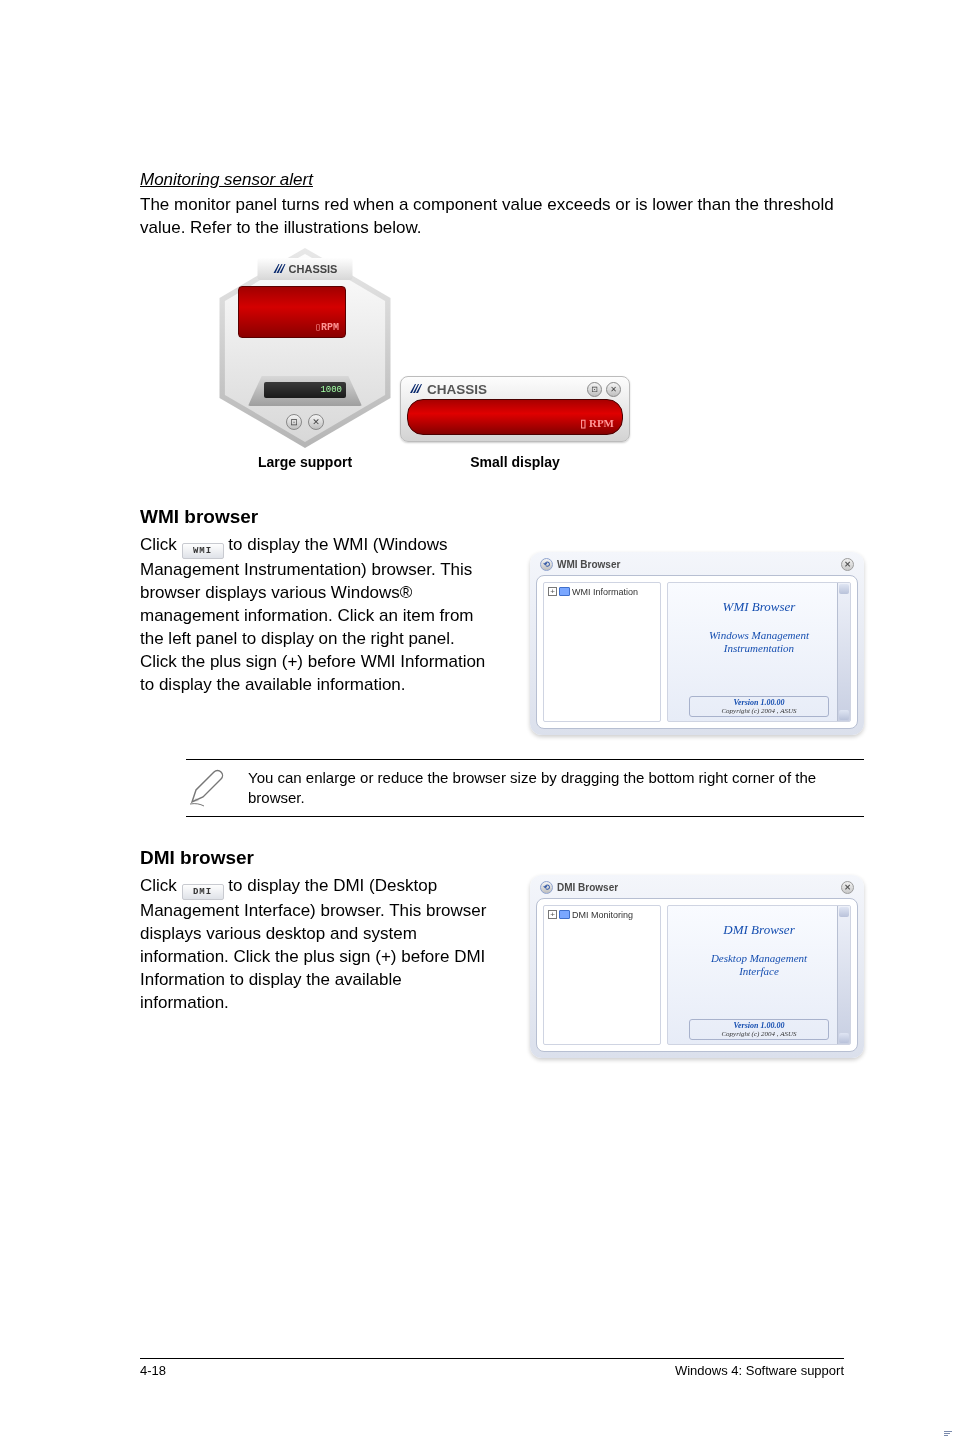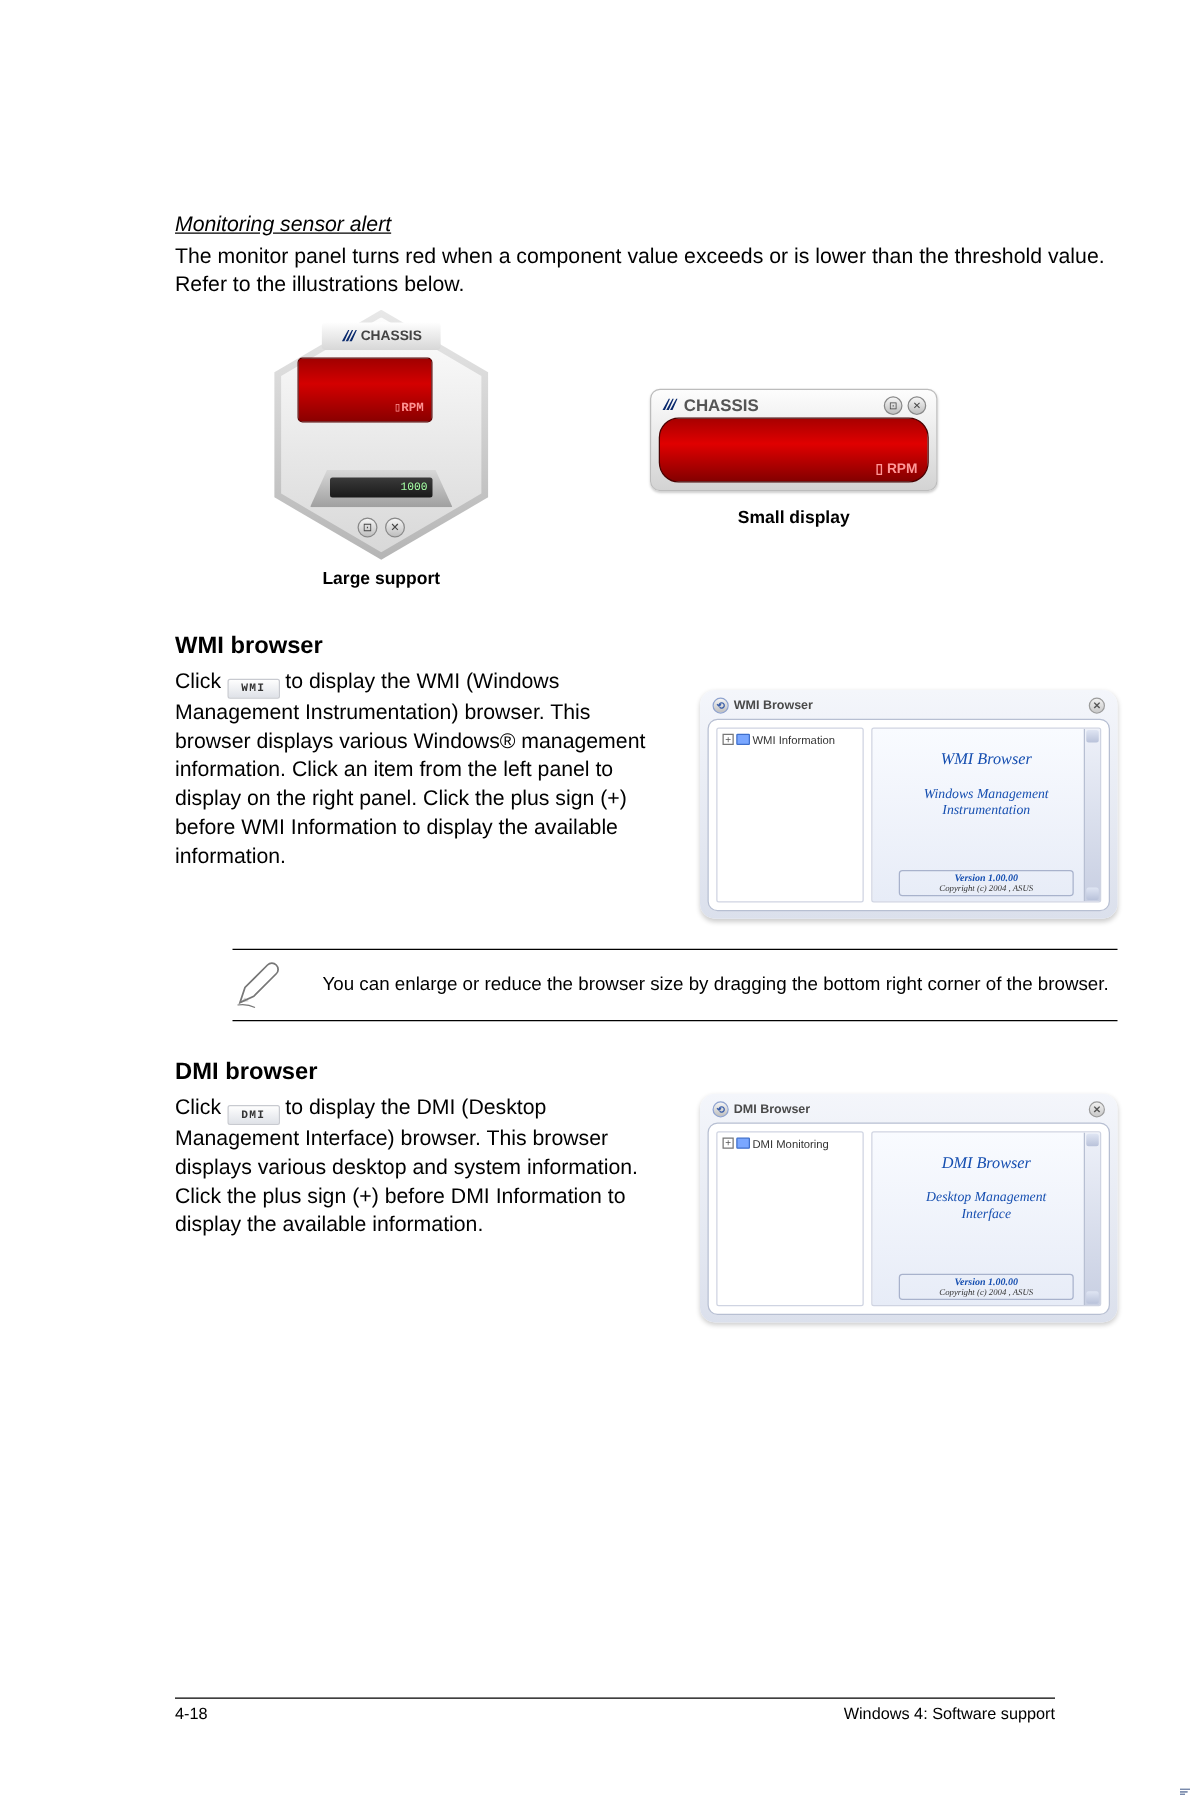--- a/index.html
+++ b/index.html
@@ -1,33 +1,33 @@
 <!DOCTYPE html>
 <html><head>
 <meta charset="utf-8">
 <style>
   * { box-sizing: border-box; margin: 0; padding: 0; }
   html, body { width: 954px; height: 1438px; background: #fff; font-family: Arial, Helvetica, sans-serif; color: #000; }
-  .page { position: relative; width: 954px; height: 1438px; padding: 170px 60px 60px 140px; }
+  .page { position: relative; width: 954px; height: 1438px; padding: 170px 90px 60px 140px; }
   .sec-heading-italic { font-style: italic; text-decoration: underline; font-size: 17px; margin-bottom: 4px; }
   .body-text { font-size: 17px; line-height: 1.35; }
-  .row-sensors { display: flex; align-items: center; gap: 120px; margin-top: 8px; }
+  .row-sensors { display: flex; align-items: flex-end; margin-top: 8px; }
   .col-left-sensor { display: flex; flex-direction: column; align-items: center; margin-left: 70px; }
   .col-right-sensor { display: flex; flex-direction: column; align-items: center; margin-top: 14px; }
   .caption { font-size: 14px; font-weight: bold; margin-top: 6px; }
   .section-title { font-weight: bold; font-size: 19px; margin-top: 36px; margin-bottom: 6px; }
   .two-col { display: flex; gap: 36px; align-items: flex-start; }
   .two-col .txt { flex: 1; }
   .wmi-btn, .dmi-btn {
     display: inline-block; width: 42px; height: 16px; vertical-align: -3px;
     border: 1px solid #c8cad0; background: linear-gradient(#fefefe,#dfe2e8);
     border-radius: 2px; font-size: 9px; font-weight: bold; text-align: center; line-height: 15px;
     letter-spacing: 1px; color: #333; font-family: "Courier New", monospace;
   }
-  .note-box { display: flex; align-items: center; gap: 32px; margin-top: 24px; border-top: 1px solid #000; border-bottom: 1px solid #000; padding: 8px 4px 8px 0; margin-left: 46px; }
+  .note-box { display: flex; align-items: center; gap: 22px; margin-top: 24px; border-top: 1px solid #000; border-bottom: 1px solid #000; padding: 8px 4px 8px 0; margin-left: 46px; }
   .note-text { font-size: 15px; line-height: 1.3; flex: 1; }
   .footer { position: absolute; bottom: 60px; left: 140px; right: 110px; display: flex; justify-content: space-between; font-size: 13px; border-top: 1px solid #000; padding-top: 4px; }
 
   
   .hex-wrap { position: relative; width: 190px; height: 200px; }
   .hex-outer, .hex-inner { position: absolute; left: 50%; transform: translateX(-50%); }
   .hex-outer { top: 0; width: 190px; height: 200px;
     background: linear-gradient(#e8e8e8,#b5b5b5);
     clip-path: polygon(50% 0%, 95% 25%, 95% 75%, 50% 100%, 5% 75%, 5% 25%);
   }
@@ -67,24 +67,24 @@
   .circle-icon { width: 16px; height: 16px; border-radius: 50%; background: linear-gradient(#f5f5f5,#bfbfbf); border: 1px solid #888; display: flex; align-items: center; justify-content: center; font-size: 9px; color: #444; }
 
   
   .small-disp { position: relative; width: 230px; }
   .small-chrome { border: 1px solid #bcbcbc; border-radius: 8px; background: linear-gradient(#fdfdfd,#d3d3d3); padding: 2px; box-shadow: 0 1px 2px rgba(0,0,0,.2); }
   .small-top { display: flex; align-items: center; justify-content: space-between; padding: 3px 6px 2px 6px; }
   .small-title { display: flex; align-items: center; gap: 4px; font-size: 13.5px; font-weight: bold; color: #555; }
   .small-controls { display: flex; gap: 4px; }
   .small-controls .circle-icon { width: 15px; height: 15px; font-size: 8px; }
   .small-red {
-    margin: 0 4px 4px 4px; height: 52px; border-radius: 16px; border: 1px solid #4a0000;
+    margin: 0 4px 4px 4px; height: 36px; border-radius: 16px; border: 1px solid #4a0000;
     background: linear-gradient(#a80000,#e00000 40%,#840000);
     display: flex; align-items: flex-end; justify-content: flex-end; padding: 0 8px 4px 0;
-    font-family: Liberation Sans, sans-serif; font-size: 11px; font-weight: bold; color: #ff9898;
+    font-family: Liberation Serif, serif; font-size: 11px; font-weight: bold; color: #ff9898;
   }
 
   
   .browser-win { width: 334px; border-radius: 12px; background: linear-gradient(#f4f6fb,#dbe0ec); padding: 6px; box-shadow: 0 2px 4px rgba(0,0,0,.2); }
   .browser-titlebar { display: flex; align-items: center; justify-content: space-between; padding: 0 4px 4px 4px; font-size: 10px; color: #4a4a4a; font-weight: bold; }
   .browser-close { width: 13px; height: 13px; border-radius: 50%; background: linear-gradient(#f1f1f1,#c9c9c9); border: 1px solid #9c9c9c; font-size: 8px; display: flex; align-items: center; justify-content: center; color: #555; }
   .browser-inner {
     background: #fff; border: 1px solid #b7bfd2; border-radius: 8px; padding: 6px;
   }
   .browser-cols { display: flex; gap: 6px; height: 140px; }

